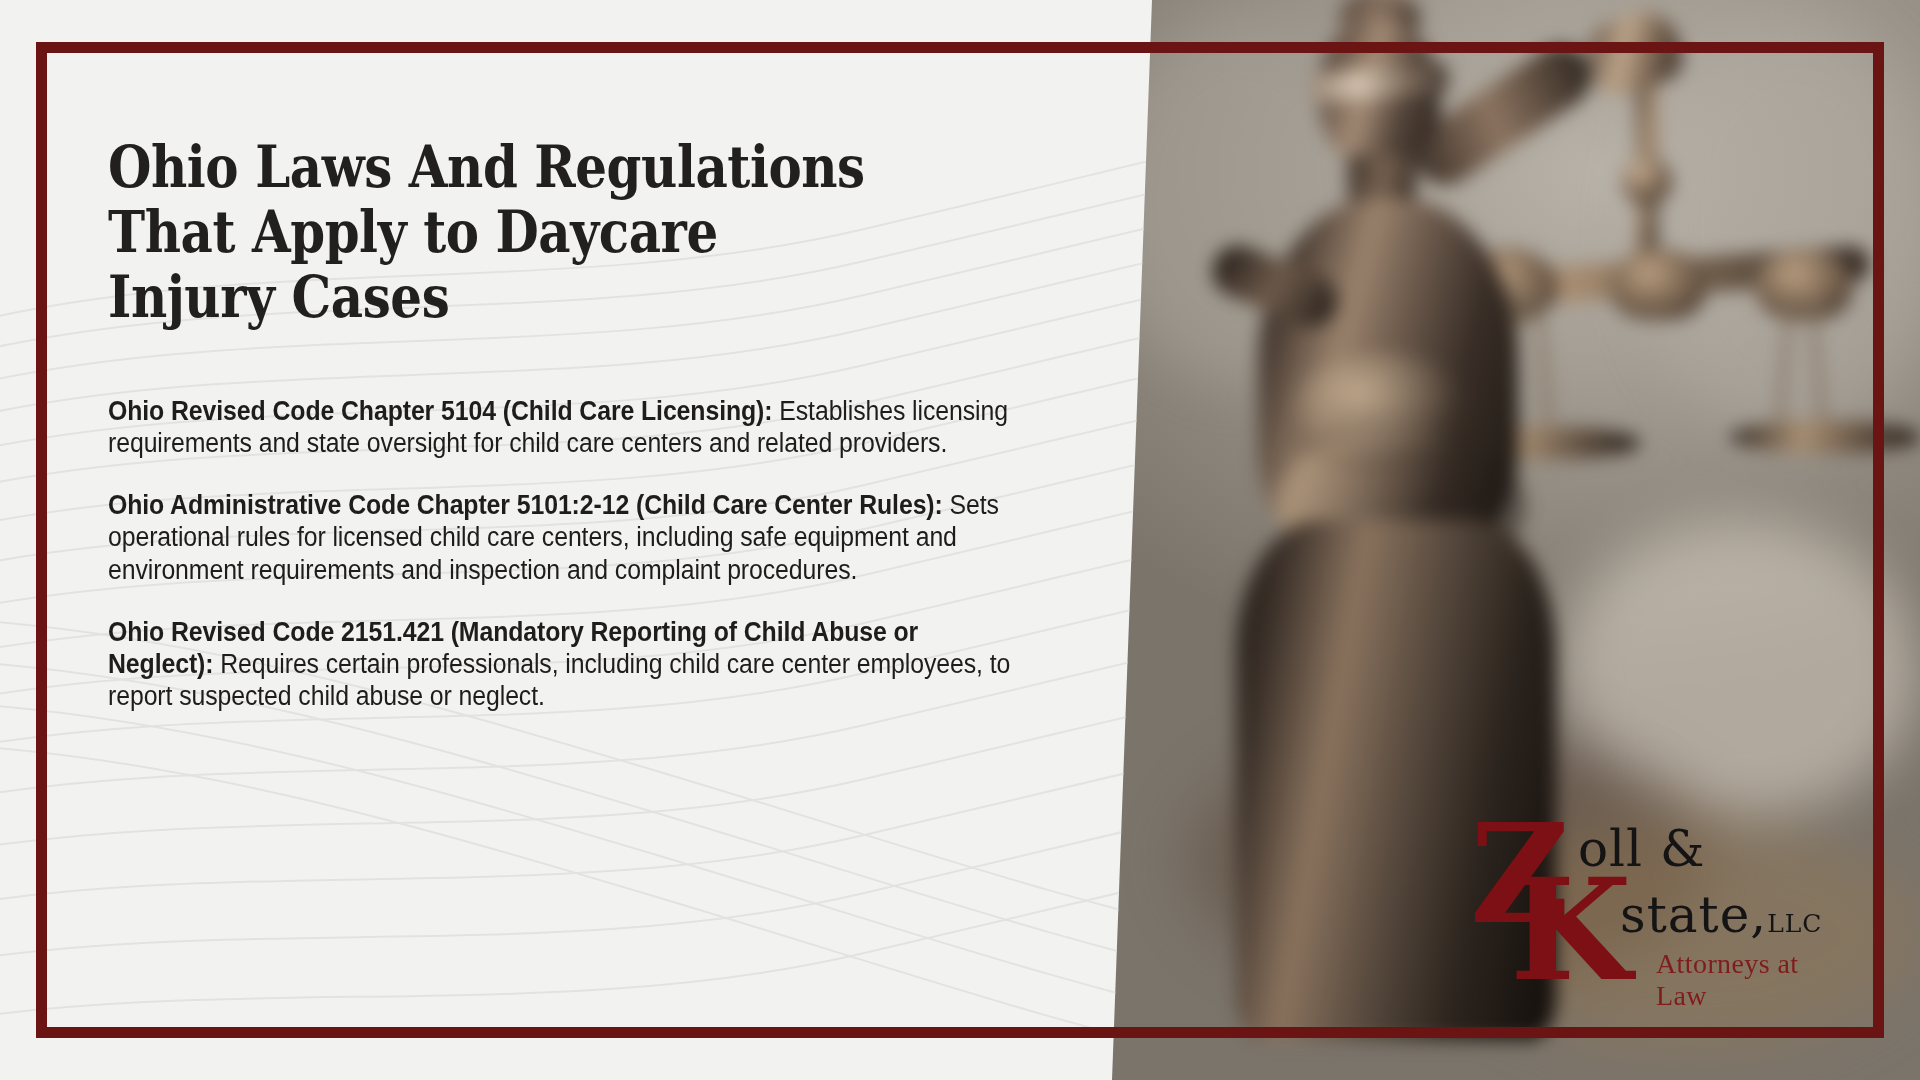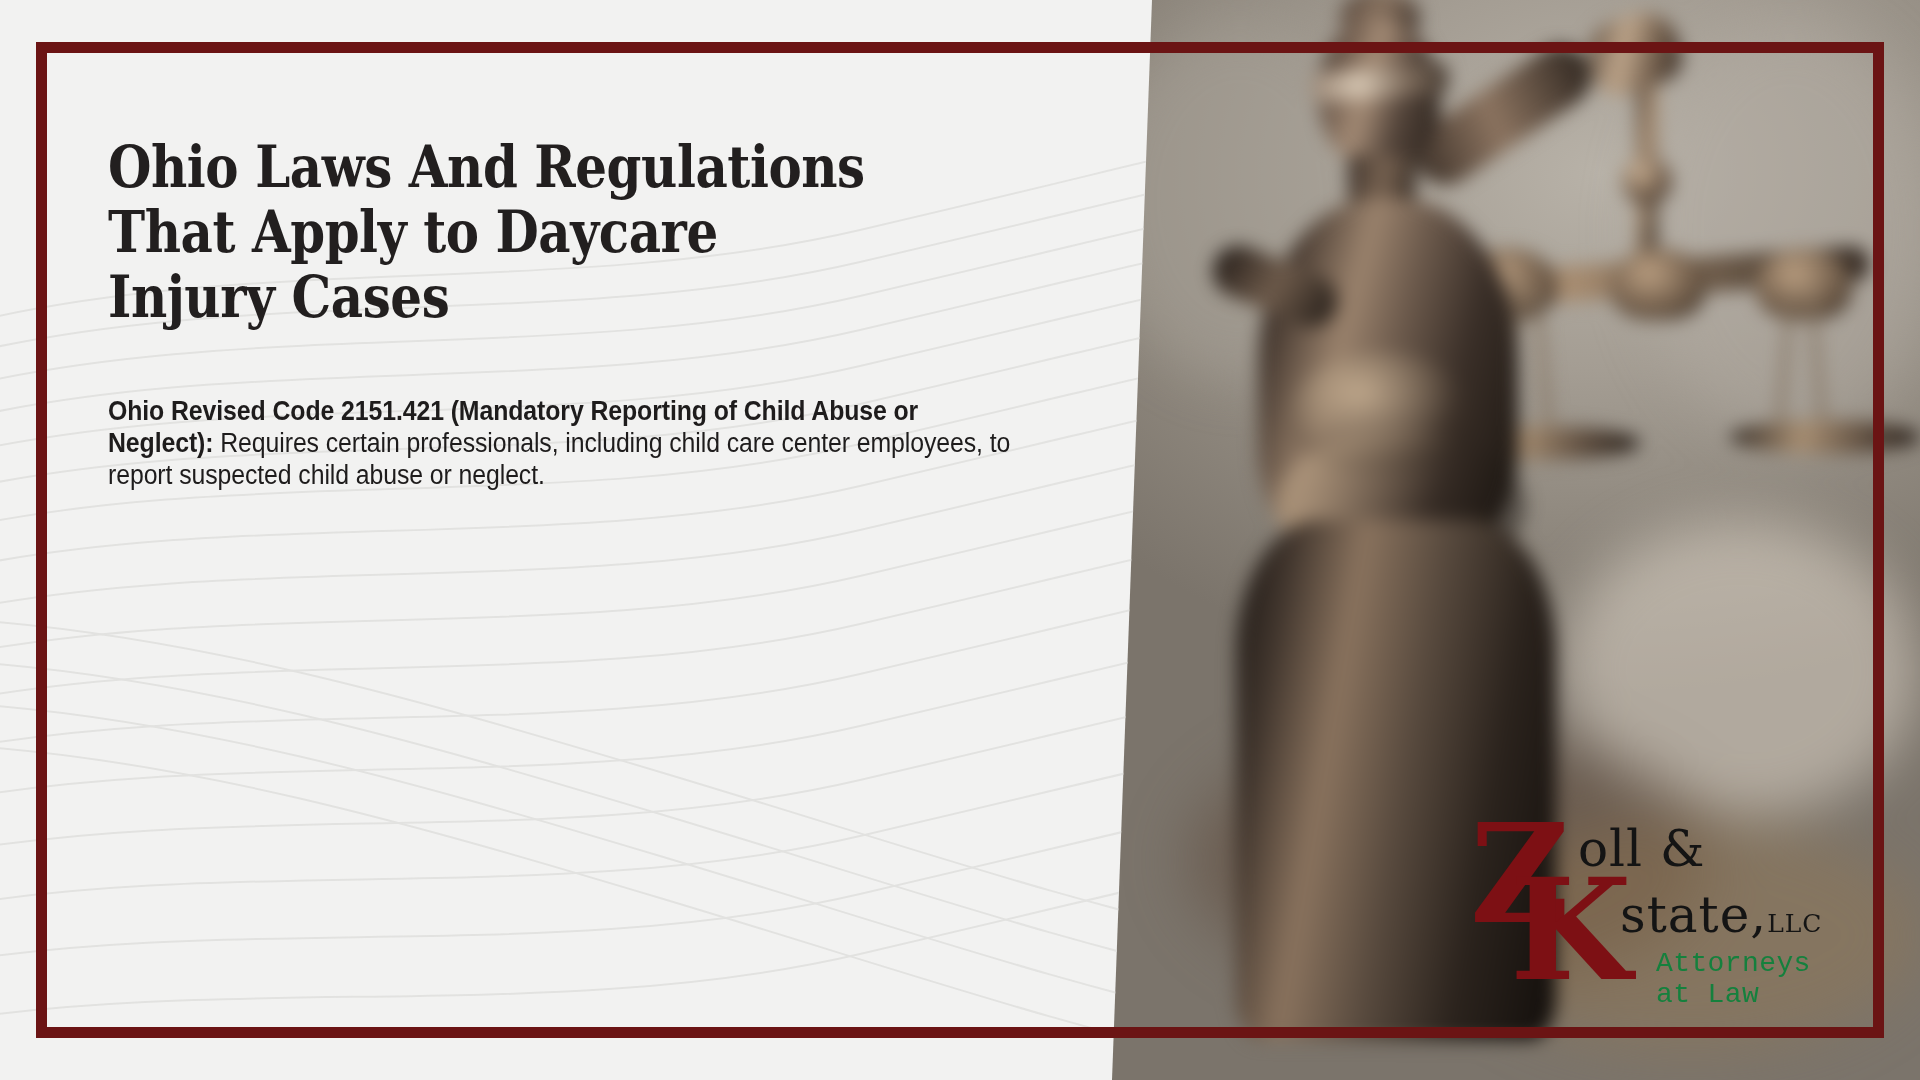--- a/index.html
+++ b/index.html
@@ -192,22 +192,22 @@
   .logo .l-kranz{
     position:absolute;left:150px;top:86px;
     font-family:"DejaVu Serif","Liberation Serif",serif;
     font-size:50px;color:#141414;letter-spacing:1px;
   }
   .logo .l-llc{
     font-size:25px;letter-spacing:1px;
   }
   .logo .l-tag{
     position:absolute;left:186px;top:148px;
-    font-family:Liberation Mono, monospace;
-    font-size:28px;color:#15803d;letter-spacing:.4px;
+    font-family:Liberation Serif, serif;
+    font-size:28px;color:#7f1d1d;letter-spacing:.4px;
   }
 </style>
 </head>
 <body>
 
 <div id="stage">
 
   <div class="photo-panel">
     <div class="photo-blurlayer">
       <div class="bk bk5"></div>
@@ -276,20 +276,26 @@
     </div>
 
     <h1 class="title">
       <span>Ohio Laws And Regulations</span><br>
       <span>That Apply to Daycare</span><br>
       <span>Injury Cases</span>
     </h1>
 
     <div class="blocks">
       <div class="blk">
+        <p><b>Ohio Revised Code Chapter 5104 (Child Care Licensing):</b><span> Establishes licensing requirements and state oversight for child care centers and related providers.</span></p>
+      </div>
+      <div class="blk">
+        <p><b>Ohio Administrative Code Chapter 5101:2-12 (Child Care Center Rules):</b><span> Sets operational rules for licensed child care centers, including safe equipment and environment requirements and inspection and complaint procedures.</span></p>
+      </div>
+      <div class="blk">
         <p><b>Ohio Revised Code 2151.421 (Mandatory Reporting of Child Abuse or Neglect):</b><span> Requires certain professionals, including child care center employees, to report suspected child abuse or neglect.</span></p>
       </div>
     </div>
   </div>
 
   <div class="logo">
     <div class="zk">Z</div>
     <div class="kz2">K</div>
     <div class="l-zoll">oll &amp;</div>
     <div class="l-kranz"><span>state,</span><span class="l-llc">LLC</span></div>

